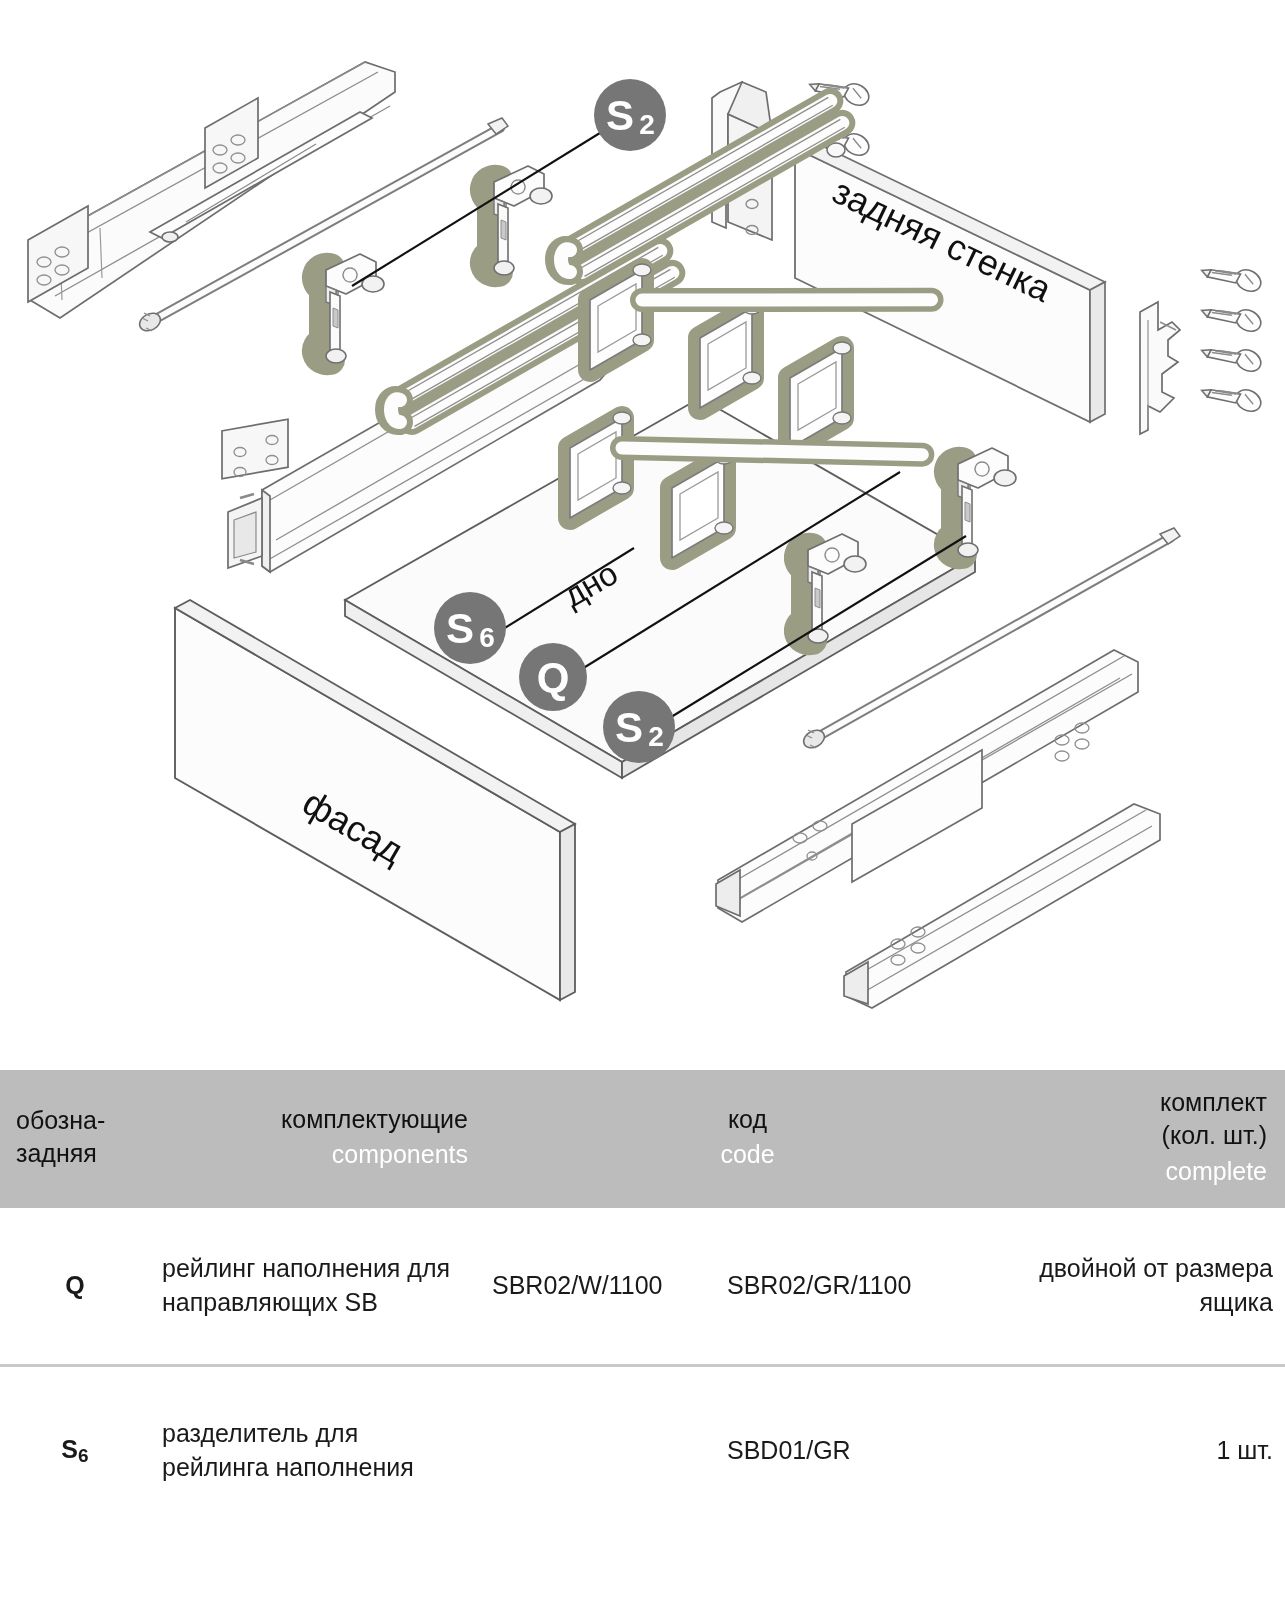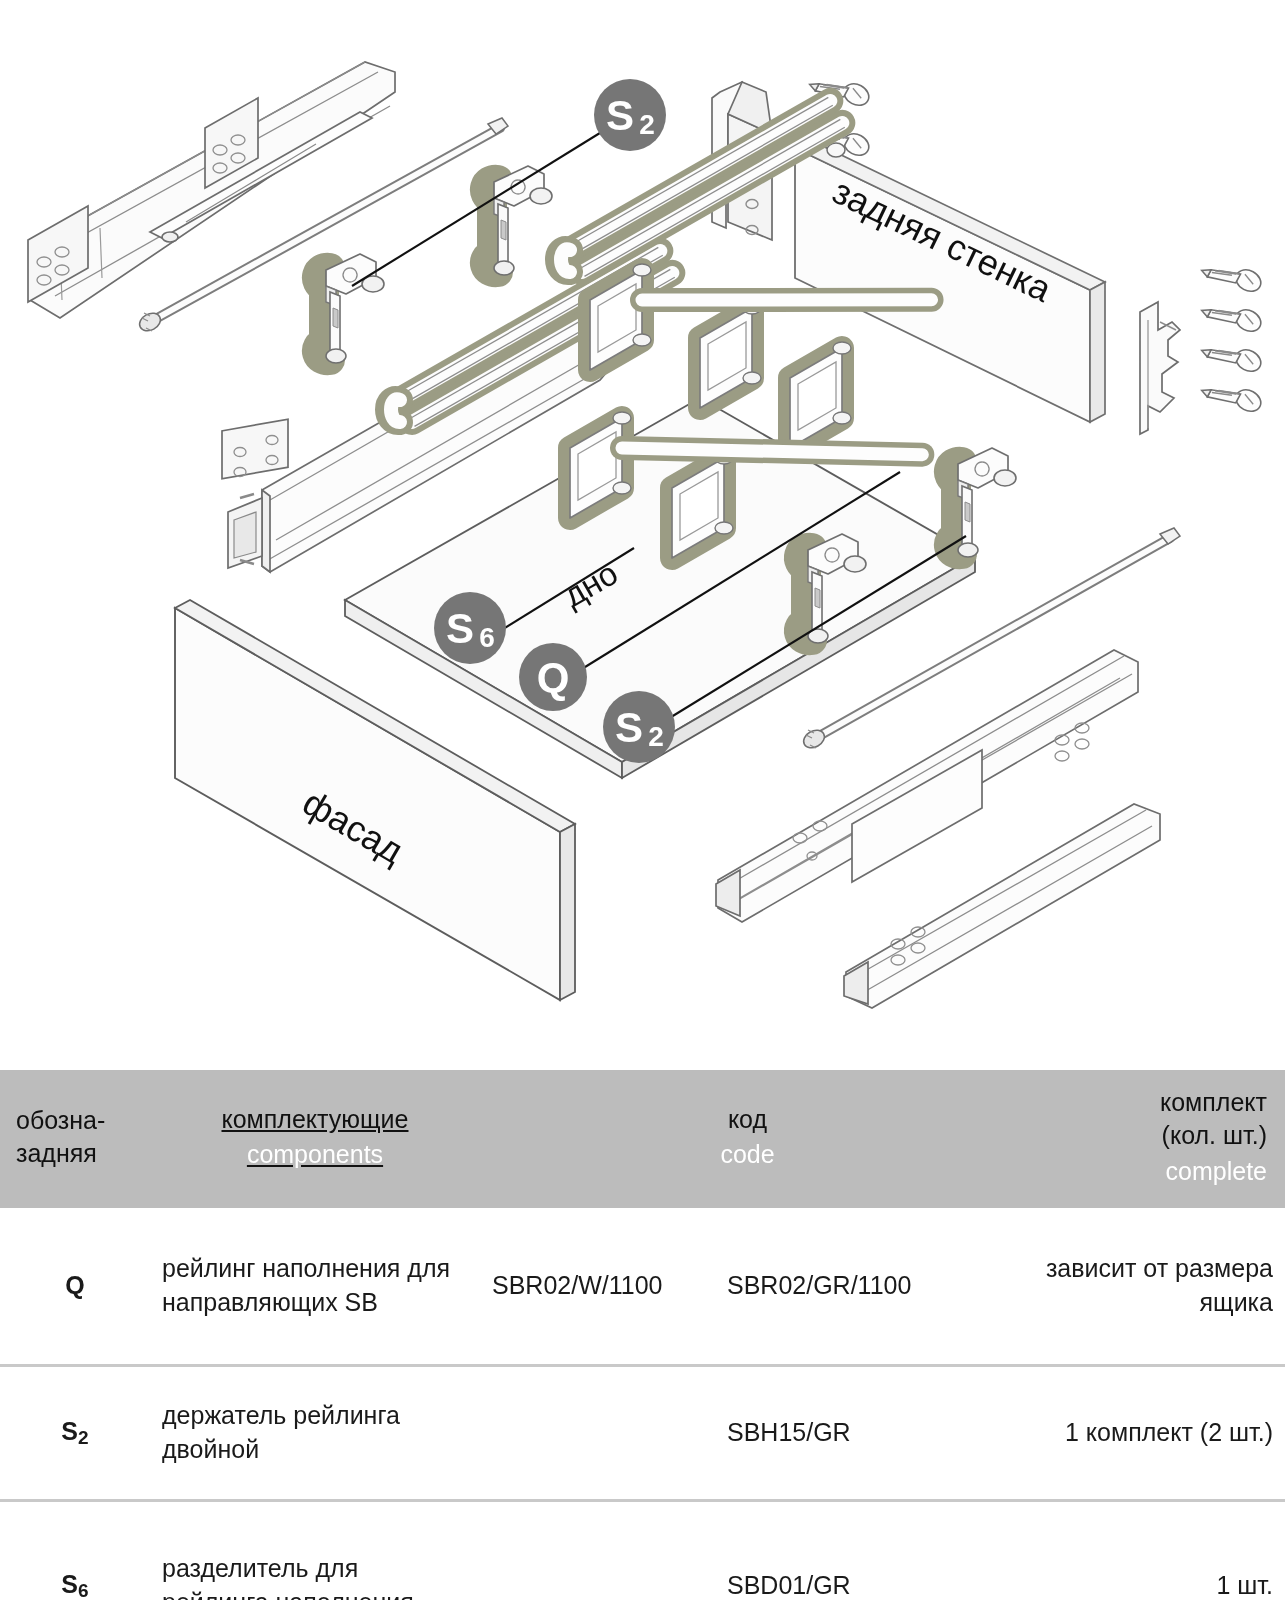--- a/index.html
+++ b/index.html
@@ -38,21 +38,21 @@
     background:#bcbcbc;color:#111;
     font-size:25px;font-weight:normal;
     padding:16px 12px 20px;
     vertical-align:middle;line-height:1.33;
     border:0;
   }
   #parts-table thead th .en{
     display:block;color:#ffffff;margin-top:2px;
   }
   #parts-table thead th.th-des{text-align:left;padding-left:16px;}
-  #parts-table thead th.th-comp{text-align:center;padding-left:12px;text-decoration:underline;}
+  #parts-table thead th.th-comp{text-align:right;padding-left:12px;}
   #parts-table thead th.th-code{text-align:center;}
   #parts-table thead th.th-kit{text-align:right;padding-right:18px;}
 
   #parts-table tbody td{
     background:#ffffff;
     border-top:3px solid #c9c9c9;
     padding:18px 12px;
     vertical-align:middle;
     font-size:25px;line-height:1.34;
   }
@@ -385,30 +385,21 @@
     </tr>
   </thead>
   <tbody>
     <tr class="row-q">
       <td class="cell-des">
         <span>Q</span>
       </td>
       <td class="cell-comp">рейлинг наполнения для направляющих SB</td>
       <td class="cell-code">SBR02/W/1100</td>
       <td class="cell-code">SBR02/GR/1100</td>
-      <td class="cell-kit">зависит от размера ящика</td>
-    </tr>
-    <tr class="row-s2">
-      <td class="cell-des">
-        <span>S</span><sub>2</sub>
-      </td>
-      <td class="cell-comp">держатель рейлинга двойной</td>
-      <td class="cell-code"></td>
-      <td class="cell-code">SBH15/GR</td>
-      <td class="cell-kit">1 комплект (2 шт.)</td>
+      <td class="cell-kit">двойной от размера ящика</td>
     </tr>
     <tr class="row-s6">
       <td class="cell-des">
         <span>S</span><sub>6</sub>
       </td>
       <td class="cell-comp">разделитель для рейлинга наполнения</td>
       <td class="cell-code"></td>
       <td class="cell-code">SBD01/GR</td>
       <td class="cell-kit">1 шт.</td>
     </tr>

